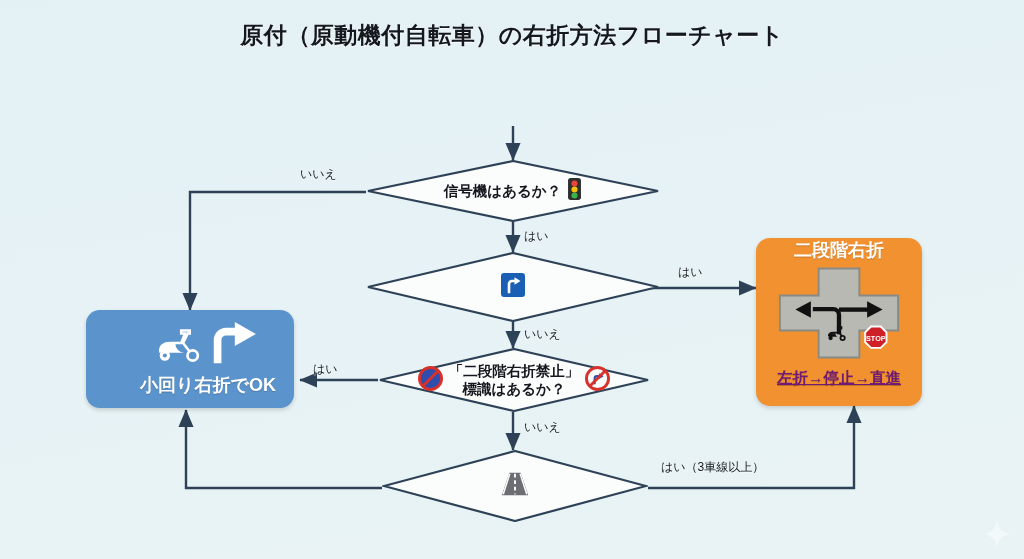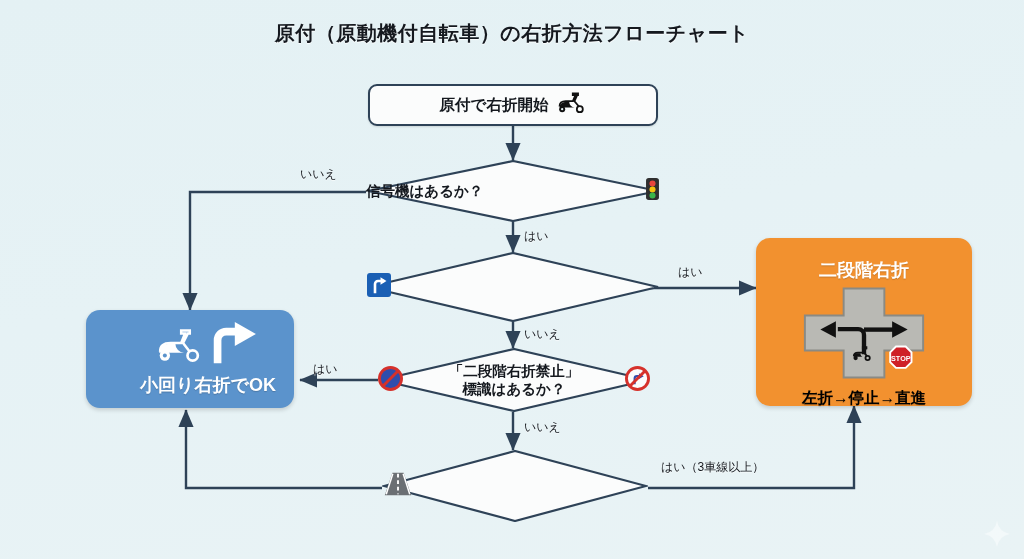--- a/index.html
+++ b/index.html
@@ -13,21 +13,21 @@
     position: relative;
     width: 1024px; height: 559px;
     background: linear-gradient(170deg, #e4f1f4 0%, #e6f2f5 45%, #e9f3f5 100%);
   }
 
   
   .title {
     position: absolute;
     left: 0; right: 0; top: 20px;
     text-align: center;
-    font-size: 20px;
+    font-size: 23px;
     font-weight: bold;
     color: #15191f;
     letter-spacing: 0.5px;
     text-shadow: 0 1px 1px rgba(255,255,255,0.9);
   }
 
   
   .node-text {
     font-weight: bold;
     color: #14181e;
@@ -56,21 +56,21 @@
   .diamond-wrap { position: absolute; }
   .diamond-shape {
     position: absolute;
     left: 0; top: 0; width: 100%; height: 100%;
   }
   .diamond-label {
     position: absolute;
     left: 0; top: 0; width: 100%; height: 100%;
     display: flex;
     align-items: center;
-    justify-content: space-between;
+    justify-content: center;
     gap: 6px;
   }
   .diamond-label .node-text { font-size: 14.5px; }
 
   
   .result-box {
     position: absolute;
     border-radius: 14px;
     display: flex;
     flex-direction: column;
@@ -80,25 +80,26 @@
   .box-blue { background: #5b93cc; padding-left: 36px; }
   .box-orange { background: #f2912f; }
   .result-title {
     color: #ffffff;
     font-weight: bold;
     font-size: 18px;
     text-shadow: 0 1px 1px rgba(0,0,0,0.18);
     white-space: nowrap;
   }
   .result-caption {
-    color: #000000;
+    color: #701a75;
     font-weight: bold;
     font-size: 15.5px;
     text-shadow: 0 1px 1px rgba(0,0,0,0.18);
     white-space: nowrap;
+    text-decoration: underline;
   }
 
   
   .edge-label {
     position: absolute;
     font-size: 12px;
     font-weight: normal;
     color: #14181e;
     white-space: nowrap;
     text-shadow: 0 1px 1px rgba(255,255,255,0.85);
@@ -148,32 +149,20 @@
       <path d="M378,380 L300,380" marker-end="url(#arrow)"></path>
 
       <path d="M513,412 L513,450" marker-end="url(#arrow)"></path>
 
       <path d="M382,488 L186,488 L186,410" marker-end="url(#arrow)"></path>
 
       <path d="M648,488 L854,488 L854,406" marker-end="url(#arrow)"></path>
     </g>
   </svg>
 
-  <div class="start-node">
-    <span class="node-text">原付で右折開始</span>
-    <span>
-      <svg width="30" height="22" viewBox="0 0 34 24">
-        <path d="M4 16 q0 -6 7 -6 h8 l3 -7 h-3 v-2 h6 v2 h-1 l-3 7 l5 6" fill="none" stroke="#111" stroke-width="2"></path>
-        <path d="M4 17 h17 a6 6 0 0 1 -6 -6 h-5 a6 6 0 0 0 -6 6 z" fill="#111"></path>
-        <circle cx="7" cy="19" r="3.4" fill="#111"></circle>
-          <circle cx="7" cy="19" r="1.3" fill="#e6f2f5"></circle>
-        <circle cx="27" cy="19" r="3.4" fill="none" stroke="#111" stroke-width="2"></circle>
-      </svg>
-    </span>
-  </div>
 
   <div class="diamond-wrap" style="left:366px; top:160px; width:294px; height:62px;">
     <svg class="diamond-shape" viewBox="0 0 294 62" preserveAspectRatio="none">
       <polygon points="147,1 292,31 147,61 2,31" fill="#fbfcfc" stroke="#2e4257" stroke-width="2.2"></polygon>
     </svg>
     <div class="diamond-label">
       <span class="node-text">信号機はあるか？</span>
       <span>
         <svg width="15" height="24" viewBox="0 0 16 26">
           <rect x="1" y="1" width="14" height="24" rx="3" fill="#2f2f2f"></rect>
@@ -252,21 +241,21 @@
           <circle cx="15" cy="36" r="2.1" fill="#5b93cc" stroke="none"></circle>
           <circle cx="44" cy="36" r="5.4" fill="none" stroke-width="2.8"></circle>
         </g>
         <path d="M70 44 L70 20 a9 9 0 0 1 9 -9 h14" fill="none" stroke="#ffffff" stroke-width="8" stroke-linecap="butt"></path>
         <path d="M88 1 L110 13.5 L88 26 z" fill="#ffffff"></path>
       </svg>
     </span>
     <span class="result-title">小回り右折でOK</span>
   </div>
 
-  <div class="result-box box-orange" style="left:756px; top:238px; width:216px; height:168px; justify-content:flex-start; padding-top:20px; gap:4px;">
+  <div class="result-box box-orange" style="left:756px; top:238px; width:166px; height:168px; justify-content:flex-start; padding-top:0; gap:4px;">
     <span class="result-title">二段階右折</span>
     <span>
       <svg width="126" height="94" viewBox="0 0 130 96">
 
         <path d="M44 2 H86 V30 H126 V66 H86 V94 H44 V66 H4 V30 H44 Z" fill="#b9b9b4" stroke="#8a8a84" stroke-width="2"></path>
 
         <path d="M65 70 L65 50 a6 6 0 0 0 -6 -6 H38" fill="none" stroke="#111" stroke-width="4.5"></path>
         <path d="M36 36 L20 44.5 L36 53 z" fill="#111"></path>
 
         <line x1="65" y1="44.5" x2="96" y2="44.5" stroke="#111" stroke-width="4.5"></line>

